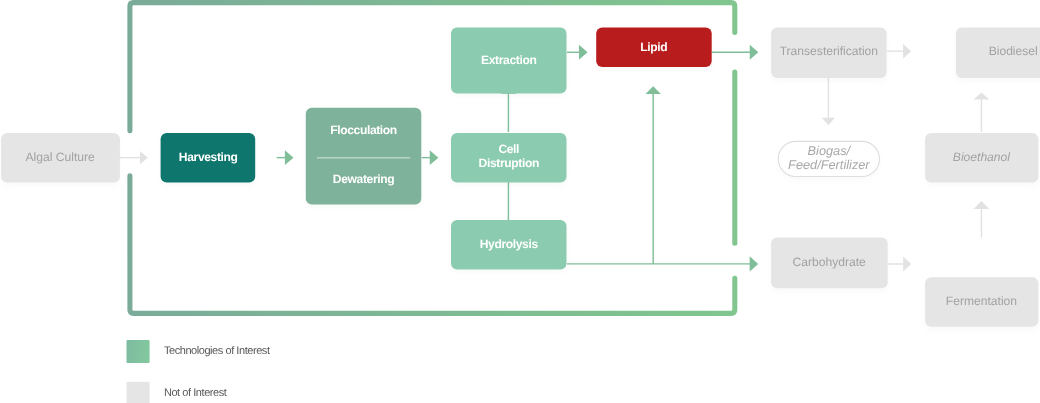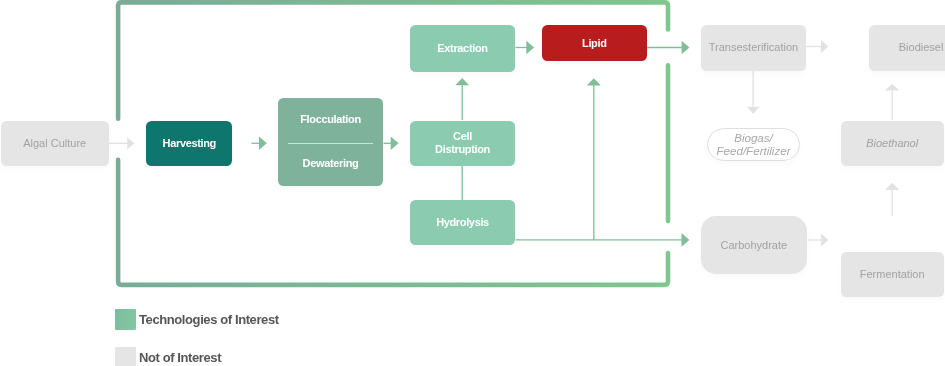--- a/index.html
+++ b/index.html
@@ -15,21 +15,21 @@
 
   .n-green{color:#ffffff;font-size:11px;font-weight:700;letter-spacing:-0.35px;}
   .n-gray{background:#e5e5e5;color:#a2a2a2;font-size:11px;font-weight:400;letter-spacing:0;}
   .n-pill{background:#ffffff;border:1.6px solid #dedede;border-radius:999px;
           color:#a8a8a8;font-size:11.6px;font-weight:400;font-style:italic;}
 
   .divider{position:absolute;height:1px;background:rgba(255,255,255,.62);}
 
   .legend-row{position:absolute;display:flex;align-items:center;}
   .legend-sw{width:21px;height:21px;border-radius:1px;flex:0 0 auto;}
-  .legend-tx{margin-left:3px;font-size:13px;letter-spacing:-0.4px;color:#56565a;white-space:nowrap;font-weight:bold;}
+  .legend-tx{margin-left:13px;font-size:10px;letter-spacing:-0.4px;color:#56565a;white-space:nowrap;}
 </style>
 </head>
 <body>
 
 <div id="stage">
 
   <svg id="wires" viewBox="0 0 945 366">
     <defs>
       <linearGradient id="gGrad" gradientUnits="userSpaceOnUse" x1="116" y1="0" x2="670" y2="0">
         <stop offset="0" stop-color="#7aab99"></stop>
@@ -106,21 +106,21 @@
 
   <div class="node n-pill" style="left:707px;top:128px;width:93px;height:33px;line-height:12.8px;padding-bottom:2px;">
     <span class="lbl">Biogas/
 Feed/Fertilizer</span>
   </div>
 
   <div class="node n-gray" style="left:840.6px;top:120.8px;width:103.2px;height:45px;font-style:italic;">
     <span class="lbl">Bioethanol</span>
   </div>
 
-  <div class="node n-gray" style="left:701px;top:216.2px;width:105.6px;height:58px;border-radius:15px;">
+  <div class="node n-gray" style="left:701px;top:216.2px;width:105.6px;height:46px;">
     <span class="lbl">Carbohydrate</span>
   </div>
 
   <div class="node n-gray" style="left:840.6px;top:216.2px;width:103.2px;height:45.2px;margin-top:36px;">
     <span class="lbl">Fermentation</span>
   </div>
 
   <div class="node n-green" style="left:146.3px;top:120.8px;width:86px;height:45px;background:#0f766e;">
     <span class="lbl">Harvesting</span>
   </div>
@@ -129,21 +129,21 @@
     <span class="lbl">Flocculation</span>
     <span class="divider" style="left:10px;right:10px;top:45.4px;"></span>
     <span class="lbl">Dewatering</span>
   </div>
 
   <div class="node n-green" style="left:410px;top:120.8px;width:105px;height:45px;background:#8bcbb0;">
     <span class="lbl">Cell
 Distruption</span>
   </div>
 
-  <div class="node n-green" style="left:410px;top:25.2px;width:105px;height:47px;background:#8bccb0;">
+  <div class="node n-green" style="left:410px;top:25.2px;width:105px;height:60px;background:#8bccb0;">
     <span class="lbl">Extraction</span>
   </div>
 
   <div class="node n-green" style="left:541.8px;top:25.2px;width:105px;height:36px;background:#b91c1c;text-align:right;">
     <span class="lbl">Lipid</span>
   </div>
 
   <div class="node n-green" style="left:410px;top:200px;width:105px;height:45.2px;background:#8bcbb0;">
     <span class="lbl">Hydrolysis</span>
   </div>

